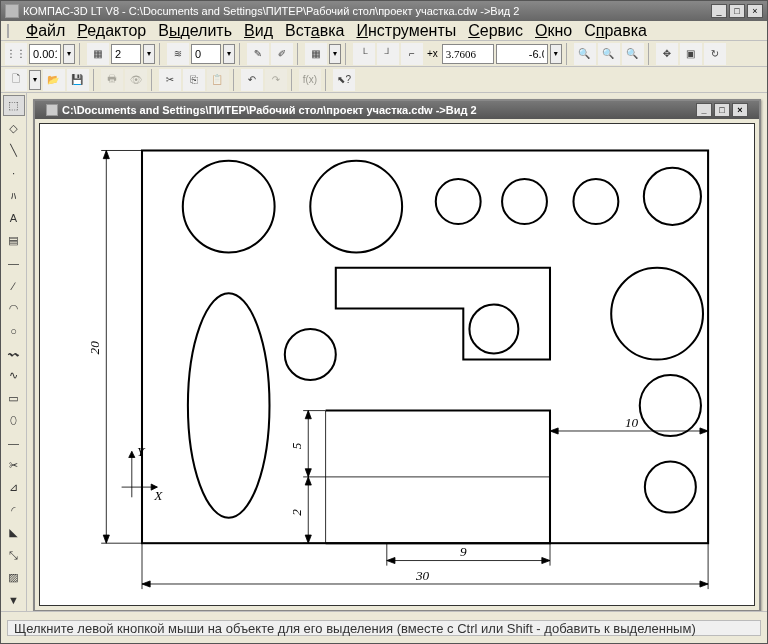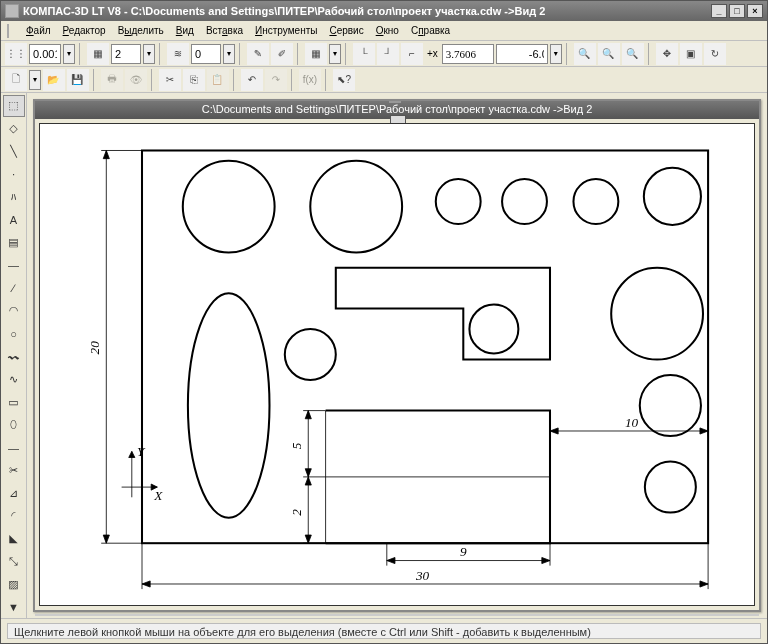--- a/index.html
+++ b/index.html
@@ -1,52 +1,52 @@
 <!DOCTYPE html>
 <html><head>
 <meta charset="utf-8">
 <style>
   * { box-sizing: border-box; margin: 0; padding: 0; font-family: Tahoma, Arial, sans-serif; }
   body { background: #ece9d8; width: 768px; height: 644px; overflow: hidden; font-size: 11px; }
 
   .window { border: 1px solid #555; width: 768px; height: 644px; display: flex; flex-direction: column; background: #ece9d8; }
 
-  .titlebar { background: linear-gradient(#888, #666); color: #fff; height: 20px; display: flex; align-items: center; padding: 0 4px; font-size: 11px; font-weight: bold; }
+  .titlebar { background: linear-gradient(#888, #666); color: #fff; height: 20px; display: flex; align-items: center; padding: 0 4px; font-size: 11px; font-weight: normal; }
   .titlebar .icon { width: 14px; height: 14px; background: #bbb; margin-right: 4px; border: 1px solid #999; }
   .titlebar .spacer { flex: 1; }
   .winbtn { width: 16px; height: 14px; background: #ddd; border: 1px solid #555; margin-left: 2px; font-size: 9px; line-height: 12px; text-align: center; color: #000; cursor: pointer; }
 
-  .menubar { background: #ece9d8; height: 20px; display: flex; align-items: center; padding: 0 6px; gap: 12px; font-size: 10px; border-bottom: 1px solid #c0c0c0; }
+  .menubar { background: #ece9d8; height: 20px; display: flex; align-items: center; padding: 0 6px; gap: 12px; font-size: 16px; border-bottom: 1px solid #c0c0c0; }
   .menubar span { cursor: pointer; }
   .menubar span u { text-decoration: underline; }
   .menubar .handle { width:3px; height:14px; border-left:2px solid #aaa; margin-right:4px;}
 
   .toolbar { background: #ece9d8; height: 26px; display: flex; align-items: center; padding: 0 4px; gap: 2px; border-bottom: 1px solid #c0c0c0; }
   .tbtn { width: 22px; height: 22px; border: 1px solid #c0c0c0; background: #f0f0f0; display:flex; align-items:center; justify-content:center; font-size:10px; color:#444; cursor:pointer;}
   .tbtn.flat { border:1px solid transparent; }
   .tinput { height: 20px; border: 1px solid #888; background: #fff; font-size: 11px; padding: 0 3px; }
   .tsep { width: 4px; height: 22px; border-left:1px solid #aaa; margin:0 2px;}
   .tdrop { width:12px; height:20px; border:1px solid #888; background:#eee; font-size:8px; text-align:center; line-height:18px; cursor:pointer;}
 
   .workarea { flex:1; display:flex; background:#ece9d8; overflow:hidden; }
 
   .lefttools { width: 26px; background:#ece9d8; border-right:1px solid #c0c0c0; display:flex; flex-direction:column; align-items:center; padding-top:2px; gap:1px;}
   .lefttools .ltb { width:22px; height:22px; border:1px solid transparent; display:flex; align-items:center; justify-content:center; font-size:11px; color:#333; cursor:pointer;}
   .lefttools .ltb.sel { background:#ddd; border:1px solid #888;}
 
   .docarea { flex:1; padding:6px; display:flex; flex-direction:column; }
 
   .docwin { flex:1; border:2px solid #888; background:#ece9d8; display:flex; flex-direction:column; box-shadow: 1px 1px 2px rgba(0,0,0,0.3);}
-  .doctitle { background: linear-gradient(#777,#555); color:#fff; height:18px; display:flex; align-items:center; padding:0 11px; font-size:11px; font-weight:normal;flex-direction:column;}
+  .doctitle { background: linear-gradient(#777,#555); color:#fff; height:18px; display:flex; align-items:center; padding:0 11px; font-size:11px; font-weight:bold;}
   .doctitle .spacer{flex:1;}
   .canvas { flex:1; background:#fff; position:relative; margin:4px; border:1px solid #333;}
 
   .scrollplace { height:20px; background:#ece9d8; border:1px solid #ccc; margin:2px;}
 
-  .statusbar { height:14px; background:#ece9d8; border-top:1px solid #c0c0c0; display:flex; align-items:center; padding:12px 6px; font-size:11px; color:#333;}
+  .statusbar { height:32px; background:#ece9d8; border-top:1px solid #c0c0c0; display:flex; align-items:center; padding:6px 6px; font-size:13px; color:#333;}
   .statusbar .cell{ border:1px solid #bbb; padding:1px 6px; background:#f0f0f0; height:16px; line-height:14px;}
 
   svg { width:100%; height:100%; }
   .thin { stroke:#000; stroke-width:0.8; fill:none;}
   .thick { stroke:#000; stroke-width:2; fill:none;}
   .dimtext { font-size:13px; font-style:italic; font-family: 'Times New Roman', serif; fill:#000;}
 </style>
 </head>
 <body>
 

